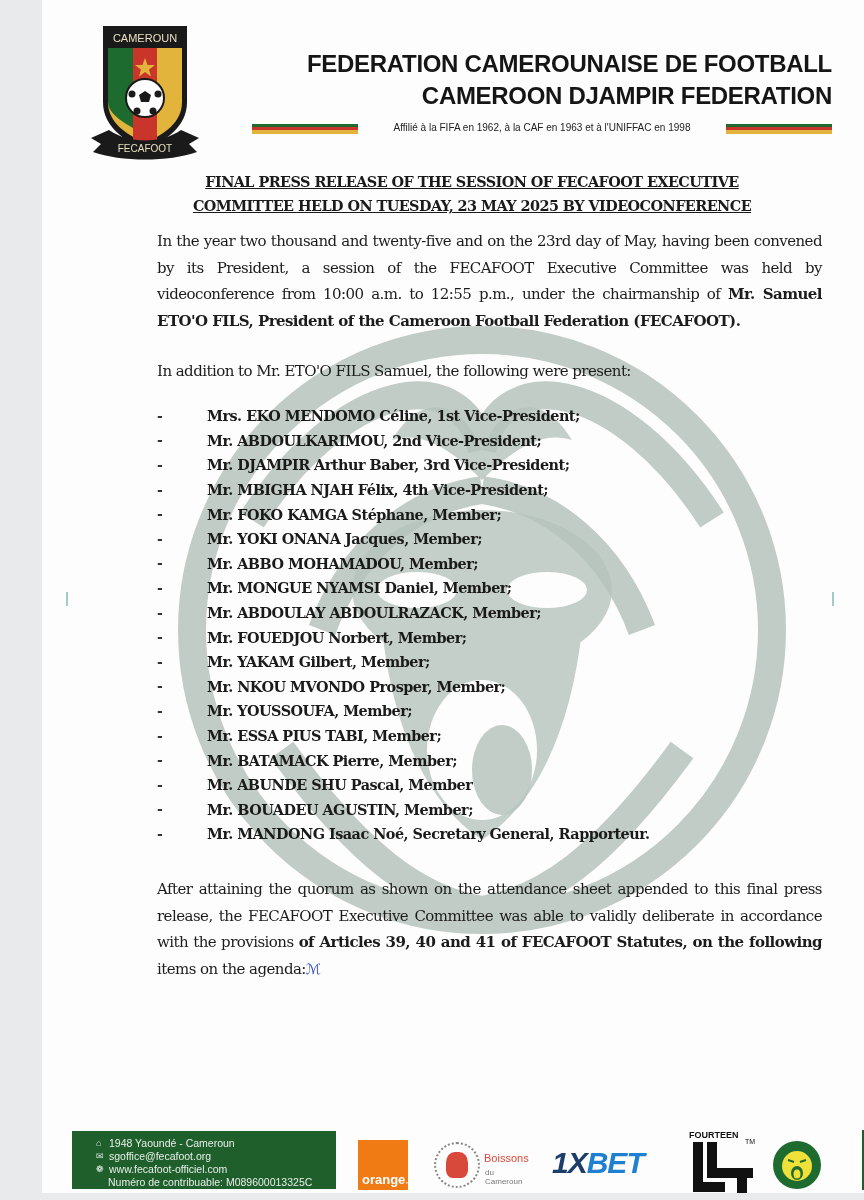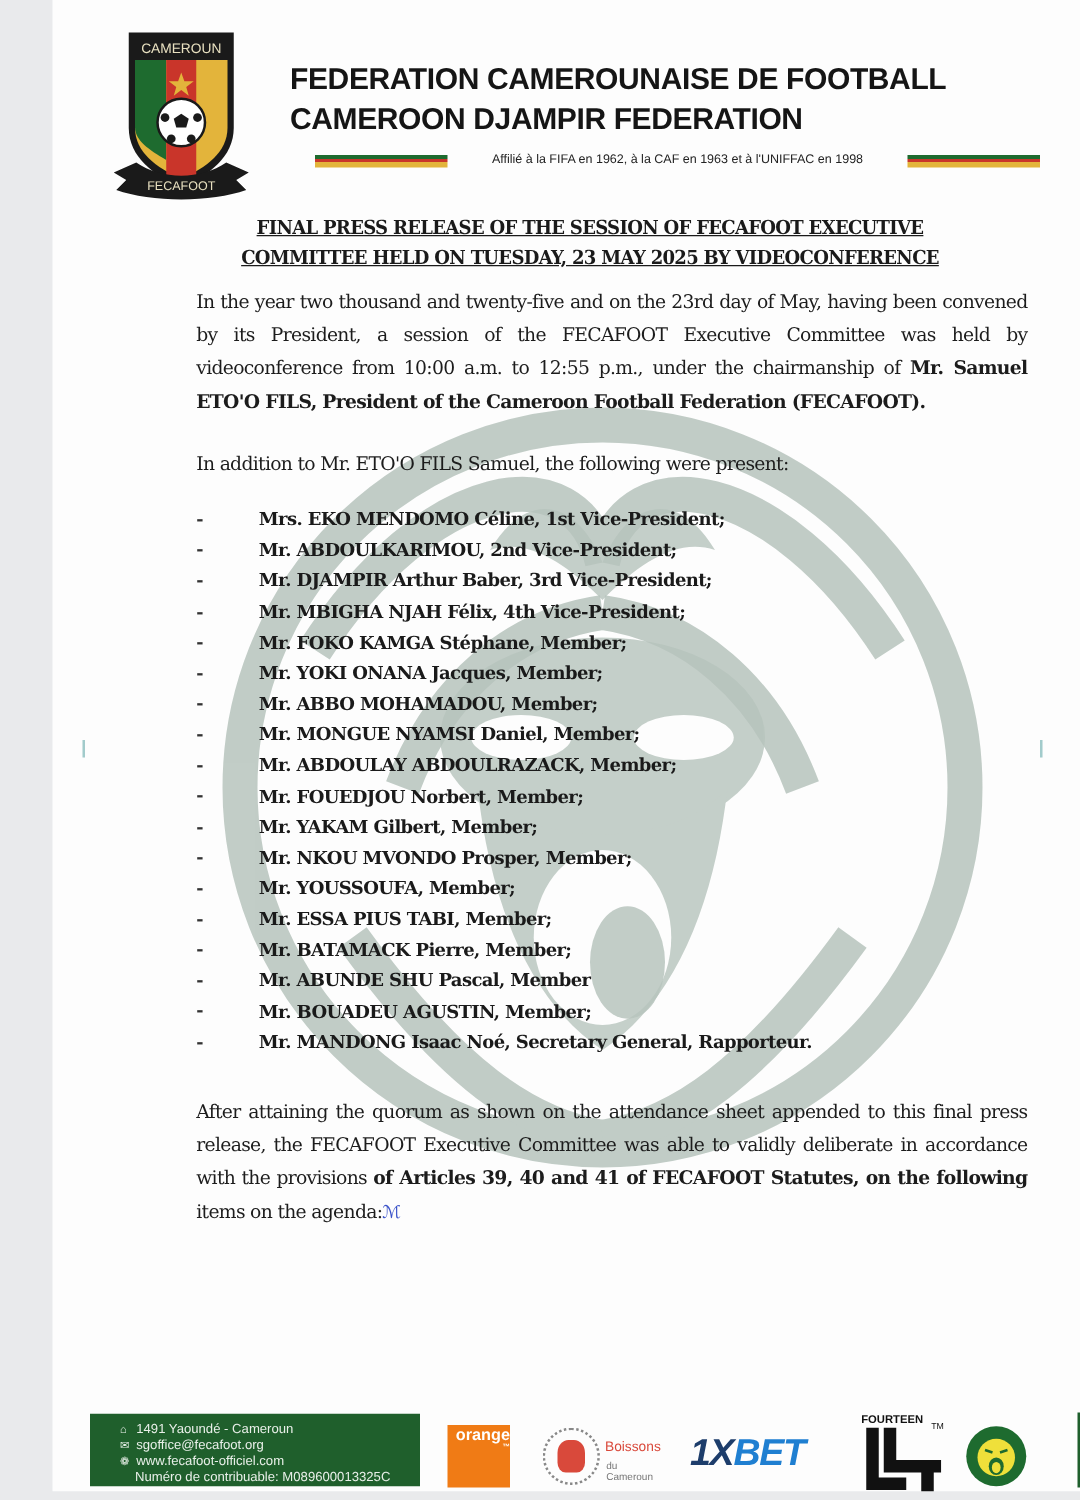--- a/index.html
+++ b/index.html
@@ -7,21 +7,21 @@
   body { font-family: "DejaVu Serif", serif; color: #1a1a1a; }
   .page {
     position: absolute; left: 8px; top: 0; width: 850px; height: 1193px;
     background: #fdfdfd; overflow: hidden; margin-left: 34px;
   }
   
   .watermark { position: absolute; left: 120px; top: 300px; width: 640px; height: 640px; z-index: 0; }
   
   .crest { position: absolute; left: 47px; top: 22px; width: 112px; height: 138px; z-index: 2; }
   .org-title {
-    position: absolute; left: 190px; top: 48px; width: 600px; text-align: left;
+    position: absolute; left: 190px; top: 48px; width: 600px; text-align: right;
     font-family: "Liberation Sans", sans-serif; font-weight: bold; font-size: 24px;
     letter-spacing: -0.3px; line-height: 32px; color: #151515; z-index: 2;
   }
   .affil-row { position: absolute; left: 210px; top: 121px; width: 580px; height: 16px; z-index: 2; padding-left: 46px; }
   .flag-bar {
     position: absolute; top: 3px; width: 106px; height: 10px;
     background: linear-gradient(to bottom, #1e6b2f 0 33%, #c9352a 33% 55%, #e3b43b 55% 100%);
   }
   .flag-bar.left { left: 0; }
   .flag-bar.right { right: 0; }
@@ -59,21 +59,21 @@
     color: #e8efe8; font-family: "Liberation Sans", sans-serif; font-size: 10.5px; padding: 6px 0 0 24px;
     line-height: 13px; overflow: hidden; z-index: 2;
   }
   .footer-contact .row { display: flex; gap: 4px; align-items: center; white-space: nowrap; }
   .footer-contact .ico { width: 9px; font-size: 9px; }
   .footer-contact .tax { padding-left: 12px; }
   .sponsor { position: absolute; z-index: 2; }
   .orange {
     left: 316px; top: 1140px; width: 50px; height: 50px; background: #f07b15; color: #fff;
     font-family: "Liberation Sans", sans-serif; font-weight: bold; font-size: 13px;
-    display: flex; align-items: flex-end; padding: 0 0 3px 4px; flex-direction: column;
+    display: flex; align-items: flex-end; padding: 0 0 3px 4px;
   }
   .boissons { left: 390px; top: 1140px; width: 100px; height: 52px; }
   .boissons .ring { position: absolute; left: 2px; top: 2px; width: 46px; height: 46px; border-radius: 50%; border: 2px dotted #888; }
   .boissons .lion { position: absolute; left: 14px; top: 12px; width: 22px; height: 26px; background: #d9493b; border-radius: 40% 40% 30% 30%; }
   .boissons .t1 { position: absolute; left: 52px; top: 12px; color: #d9493b; font-family: "Liberation Sans", sans-serif; font-size: 11px; }
   .boissons .t2 { position: absolute; left: 53px; top: 28px; color: #777; font-family: "Liberation Sans", sans-serif; font-size: 8px; }
   .xbet {
     left: 510px; top: 1146px; font-family: "Liberation Sans", sans-serif; font-weight: bold; font-style: italic;
     font-size: 30px; letter-spacing: -1px;
   }
@@ -232,21 +232,21 @@
 
     <p class="para p3"><span>After attaining the quorum as shown on the attendance sheet appended to this final press release, the FECAFOOT Executive Committee was able to validly deliberate in accordance with the provisions </span><b>of Articles 39, 40 and 41 of FECAFOOT Statutes, on the following</b><span> items on the agenda:</span><span class="initials">ℳ</span></p>
   </div>
 
   <div class="scan-mark" style="left:24px; top:592px;"></div>
   <div class="scan-mark" style="left:790px; top:592px;"></div>
 
   <div class="footer-contact">
     <div class="row">
         <span class="ico">⌂</span>
-        <span>1491 Yaoundé - Cameroun</span>
+        <span>1948 Yaoundé - Cameroun</span>
       </div>
     <div class="row">
         <span class="ico">✉</span>
         <span>sgoffice@fecafoot.org</span>
       </div>
     <div class="row">
         <span class="ico">❁</span>
         <span>www.fecafoot-officiel.com</span>
       </div>
     <div class="row tax">Numéro de contribuable: M089600013325C</div>

